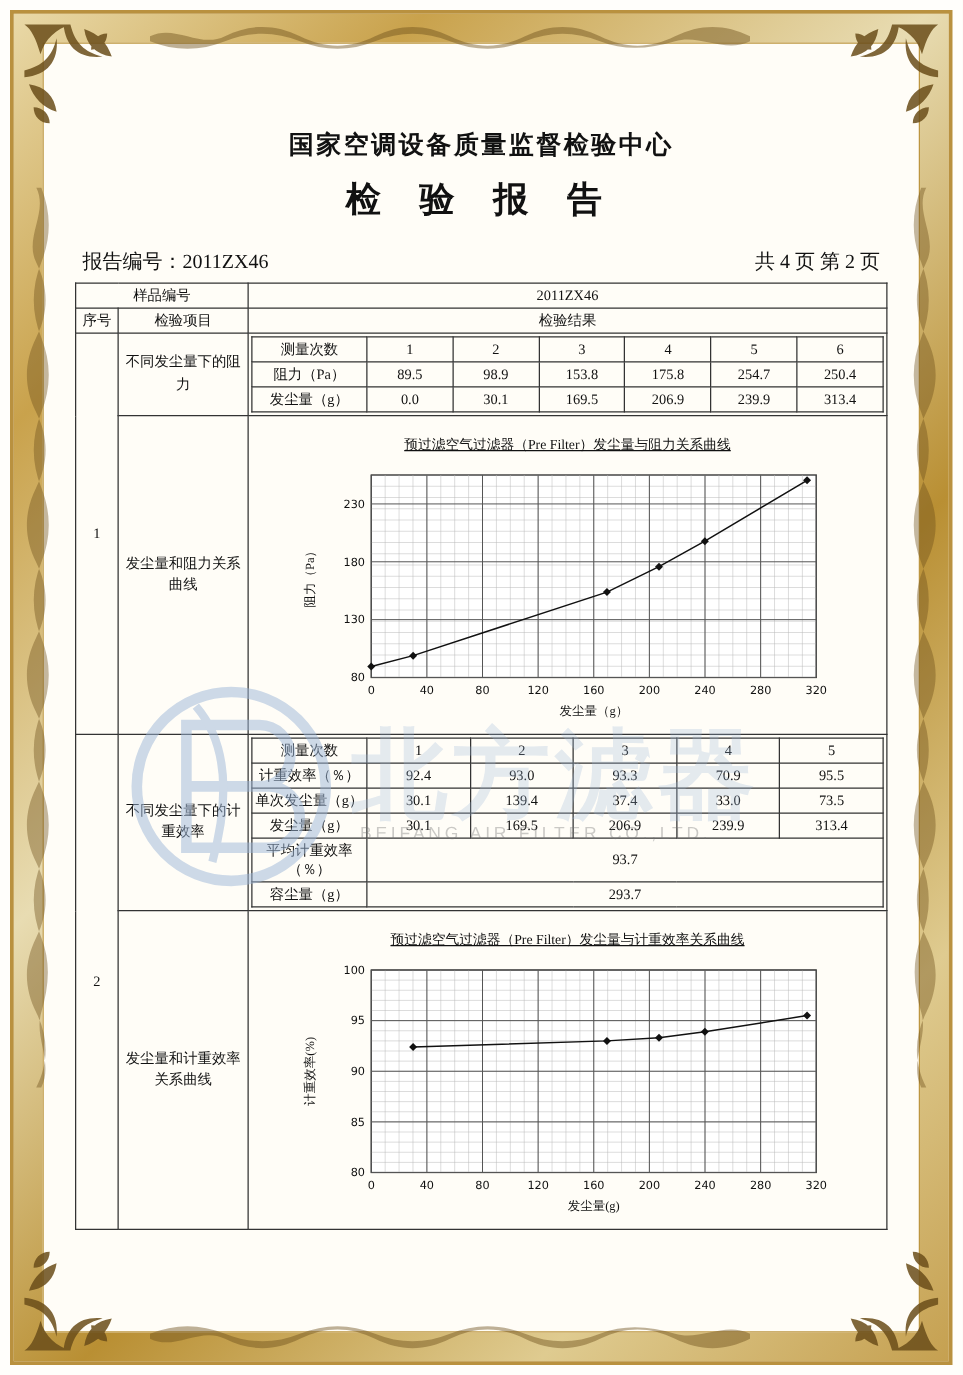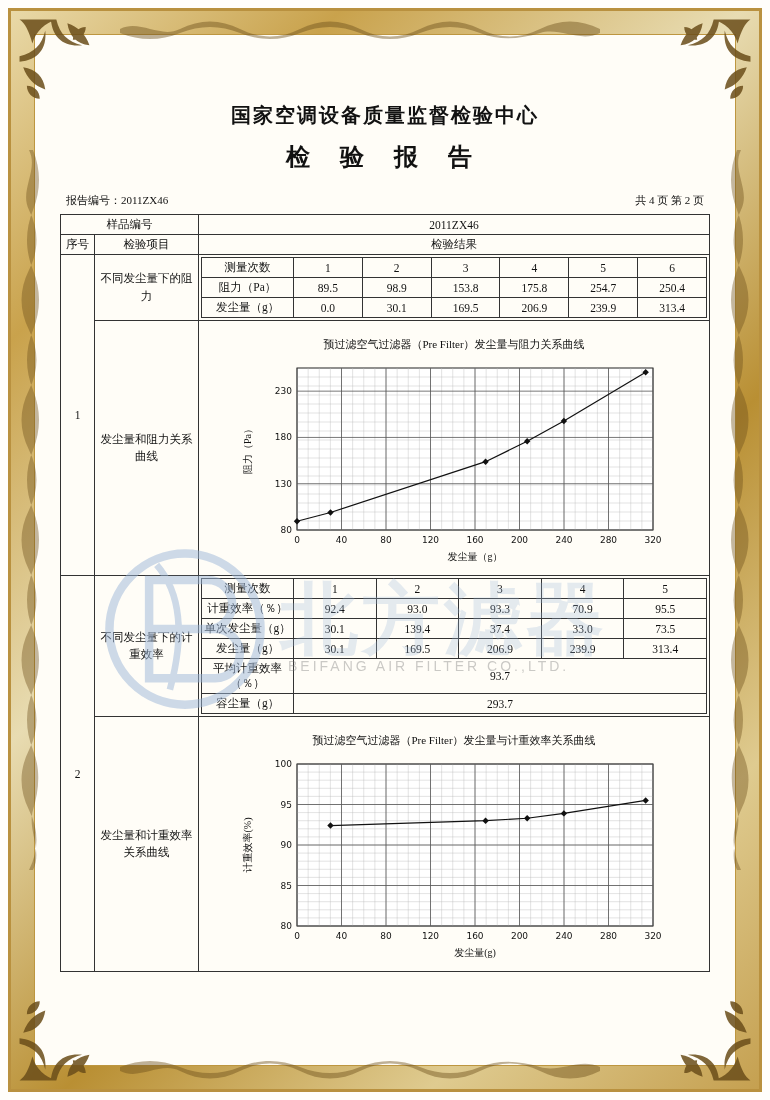--- a/index.html
+++ b/index.html
@@ -43,26 +43,26 @@
 
   
   .content{
     position:absolute;left:60px;top:62px;width:650px;height:976px;
   }
   .title-main{
     text-align:center;font-size:20px;font-weight:bold;letter-spacing:2px;
     color:#111;margin-top:40px;
   }
   .title-sub{
-    text-align:center;font-size:24px;font-weight:bold;letter-spacing:12px;
+    text-align:center;font-size:28px;font-weight:bold;letter-spacing:12px;
     color:#111;margin-top:12px;
   }
   .meta-row{
     display:flex;justify-content:space-between;align-items:flex-end;
-    margin-top:20px;font-size:11px;color:#111;padding:0 6px;
+    margin-top:20px;font-size:16px;color:#111;padding:0 6px;
   }
   
   table.main{
     border-collapse:collapse;width:100%;margin-top:6px;
     table-layout:fixed;
     padding-left:32px;
   }
   table.main td, table.main th{
     border:1px solid #333;
     font-size:11.5px;
@@ -78,21 +78,21 @@
   .sample-val{text-align:left;padding-left:8px;font-size:12px;}
   .tall{height:250px;}
   .cellpad{padding:4px 2px;margin-left:16px;}
   .inner{border-collapse:collapse;width:100%;table-layout:fixed;}
   .inner td{border:1px solid #333;font-size:11px;text-align:center;padding:2px 0;color:#111;}
   .inner .hdr{width:92px;}
 
   
   .chart-wrap{position:relative;width:100%;}
   .chart-title{
-    text-align:center;font-size:11px;color:#111;line-height:1.5;margin:4px 0 2px;
+    text-align:center;font-size:11px;color:#111;line-height:1.5;margin:4px 0 2px;text-decoration:underline;
   }
   svg.chart{display:block;margin:0 auto;background:transparent;}
 
   
   .watermark{
     position:absolute;left:30px;top:540px;width:716px;height:190px;
     pointer-events:none;z-index:5;opacity:.5;
   }
   .wm-text{
     position:absolute;left:250px;top:28px;

